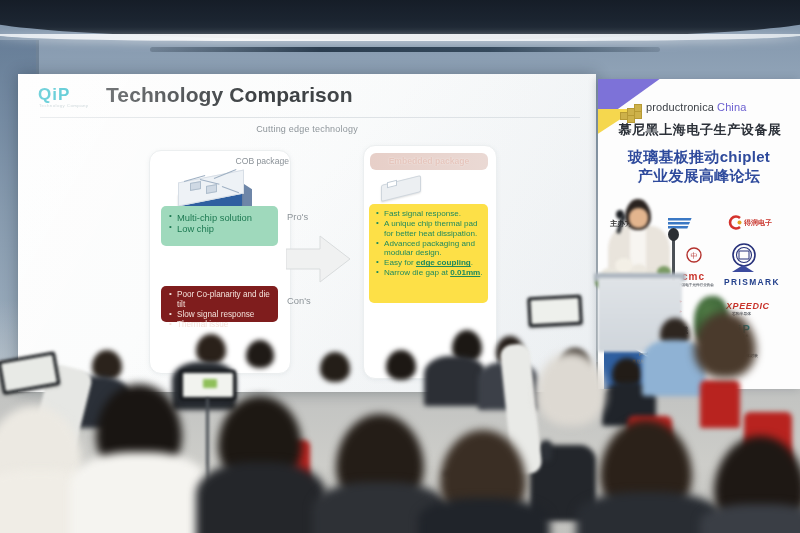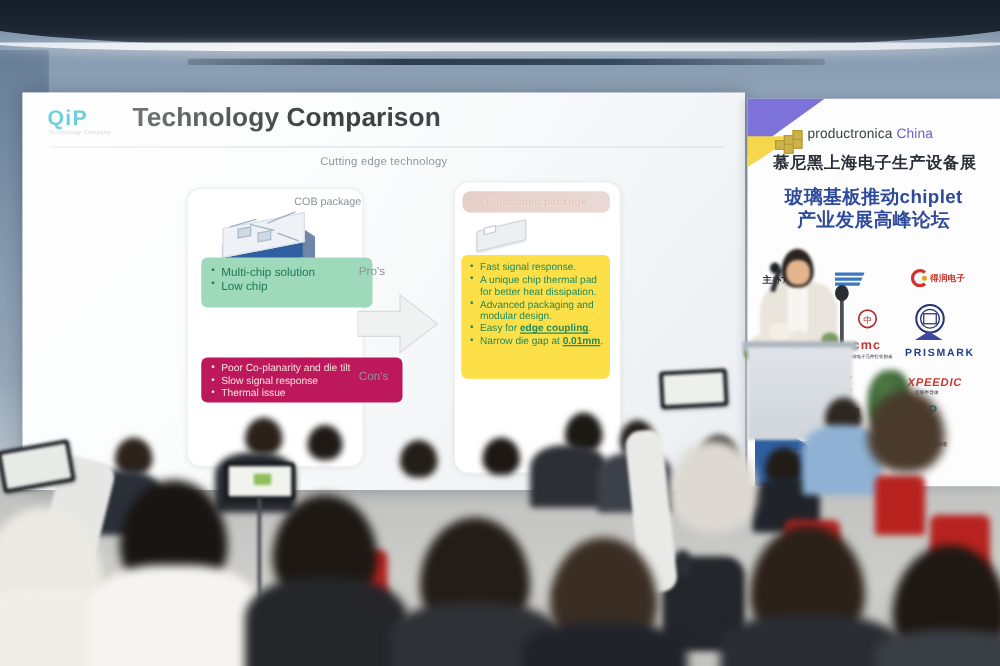--- a/index.html
+++ b/index.html
@@ -65,22 +65,22 @@
   .cob-wire{position:absolute;height:1px;background:#9fb0c3;transform-origin:left;}
   .cob-die{position:absolute;width:9px;height:6px;background:#cfd9e4;border:1px solid #aebdcc;transform:skewY(-11deg);}
 
   
   .emb-art{position:absolute;left:380px;top:106px;width:46px;height:26px;}
   .emb-body{position:absolute;left:0;top:4px;width:38px;height:15px;background:#eceff2;
     border:1px solid #cfd6dd;transform:skewY(-14deg);border-radius:2px;box-shadow:0 1px 2px rgba(0,0,0,.12);}
   .emb-dot{position:absolute;left:6px;top:5px;width:8px;height:4px;background:#ffffff;border:1px solid #c2ccd6;transform:skewY(-14deg);}
 
   .box{position:absolute;border-radius:5px;}
-  .box-pro-l{left:144px;top:154px;width:117px;height:40px;background:#9fd9bc;padding-left:20px;}
-  .box-con-l{left:144px;top:250px;width:117px;height:38px;background:#be185d;padding-left:44px;}
+  .box-pro-l{left:144px;top:154px;width:117px;height:40px;background:#9fd9bc;}
+  .box-con-l{left:144px;top:250px;width:117px;height:38px;background:#7f1d1d;}
   .box-pro-r{left:352px;top:139px;width:119px;height:99px;background:#fde047;}
 
   .bl{position:relative;padding-left:9px;line-height:1.22;}
   .bl:before{content:"•";position:absolute;left:1px;top:-1px;font-size:8px;}
   .box-pro-l .txt{position:absolute;left:7px;top:6px;right:4px;font:400 9.4px "Liberation Sans",sans-serif;color:#1e7a53;}
   .box-con-l .txt{position:absolute;left:7px;top:4px;right:4px;font:400 8.2px "Liberation Sans",sans-serif;color:#f3e1da;line-height:1.42;}
   .box-pro-r .txt{position:absolute;left:6px;top:5px;right:4px;font:400 8.1px "Liberation Sans",sans-serif;color:#208a5d;line-height:1.30;}
   .box-pro-r .txt b{font-weight:700;text-decoration:underline;}
 
   .pro-label{position:absolute;left:285px;top:151px;font:400 9.4px "Liberation Sans",sans-serif;color:#8d9499;}

